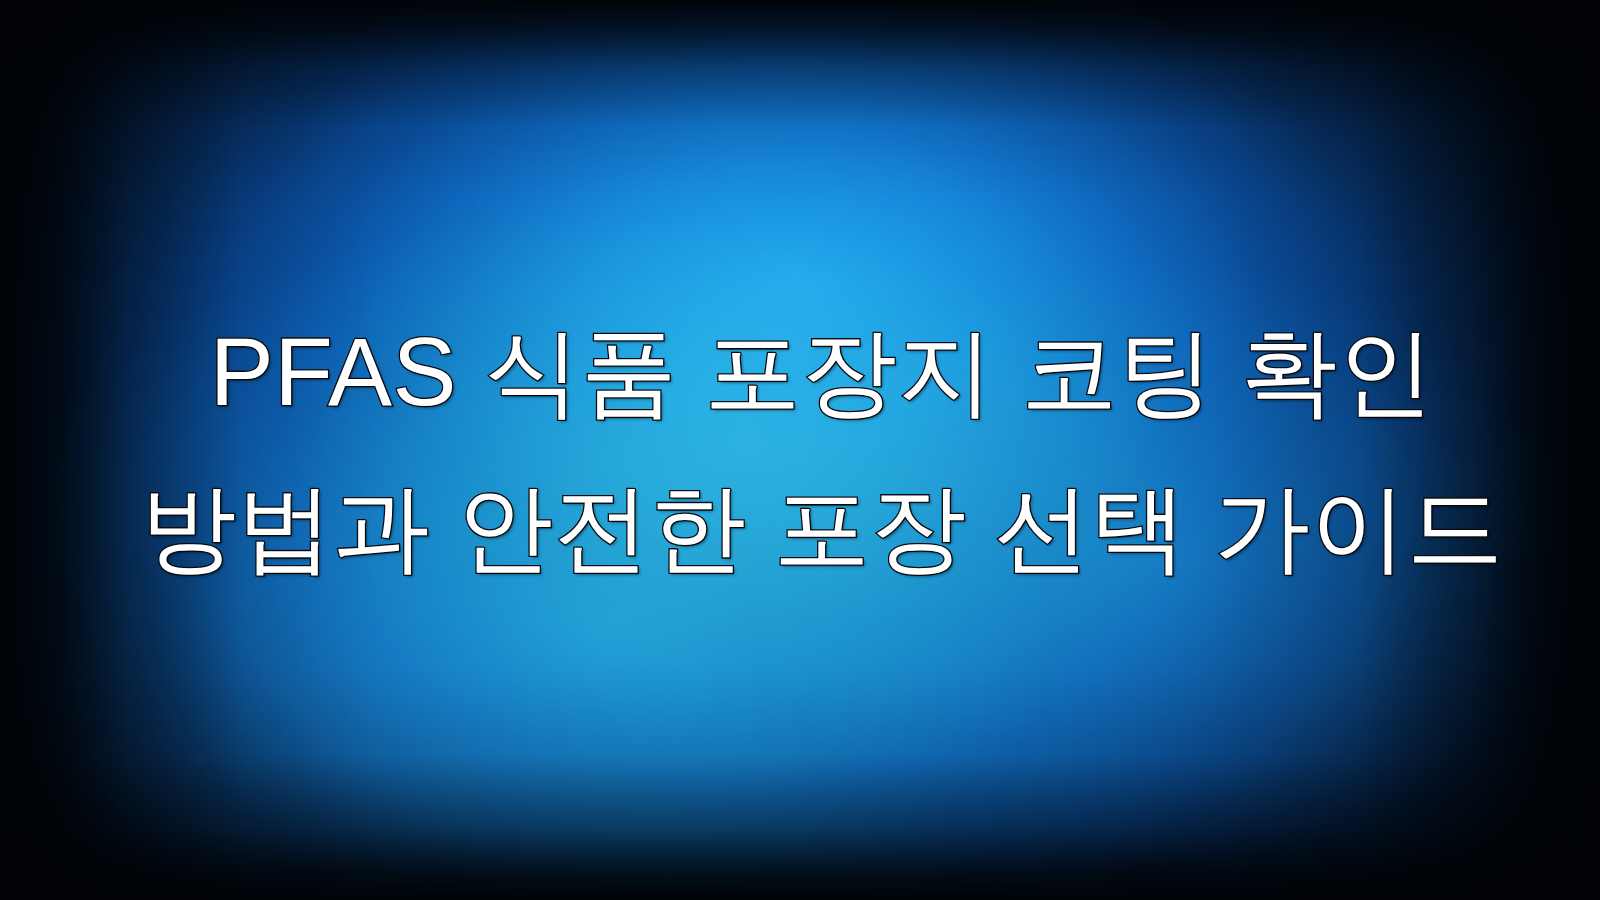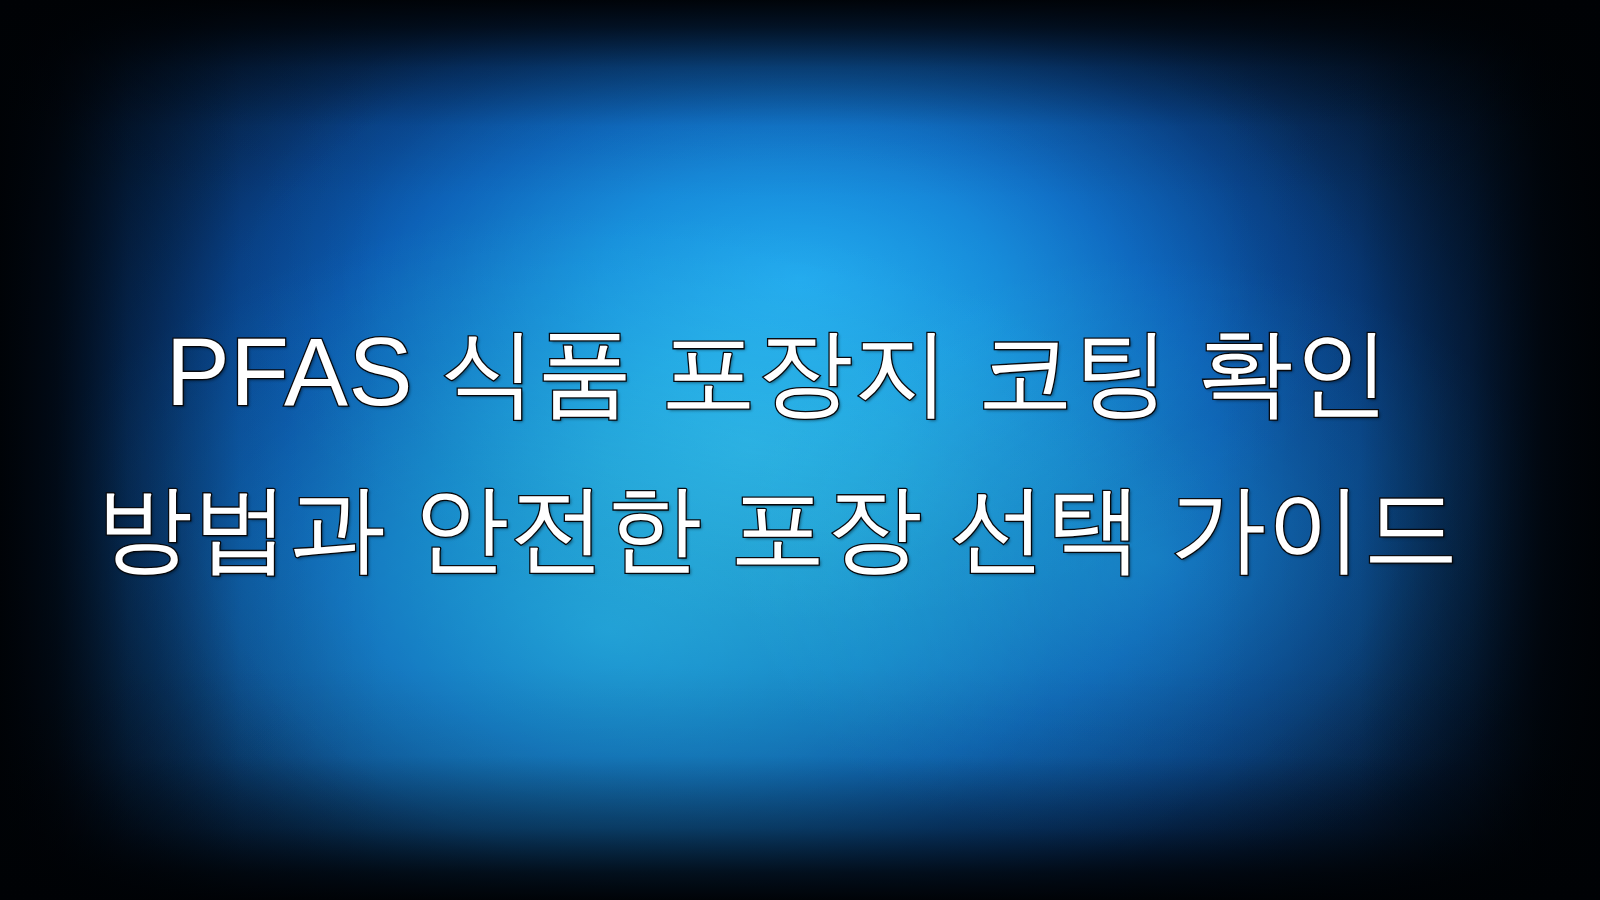--- a/index.html
+++ b/index.html
@@ -119,21 +119,21 @@
         rgba(0,2,6,0.90) 95%,
         rgba(0,2,6,0.99) 100%);
   }
 
   
   .title-wrap {
     position: absolute;
     inset: 0;
     display: flex;
     align-items: center;
-    justify-content: flex-start;
+    justify-content: flex-end;
     padding: 0 62px;
     box-sizing: border-box;
   }
 
   .title {
     width: 100%;
     max-width: 1432px;
     text-align: center;
     color: #ffffff;
     font-size: 96px;

